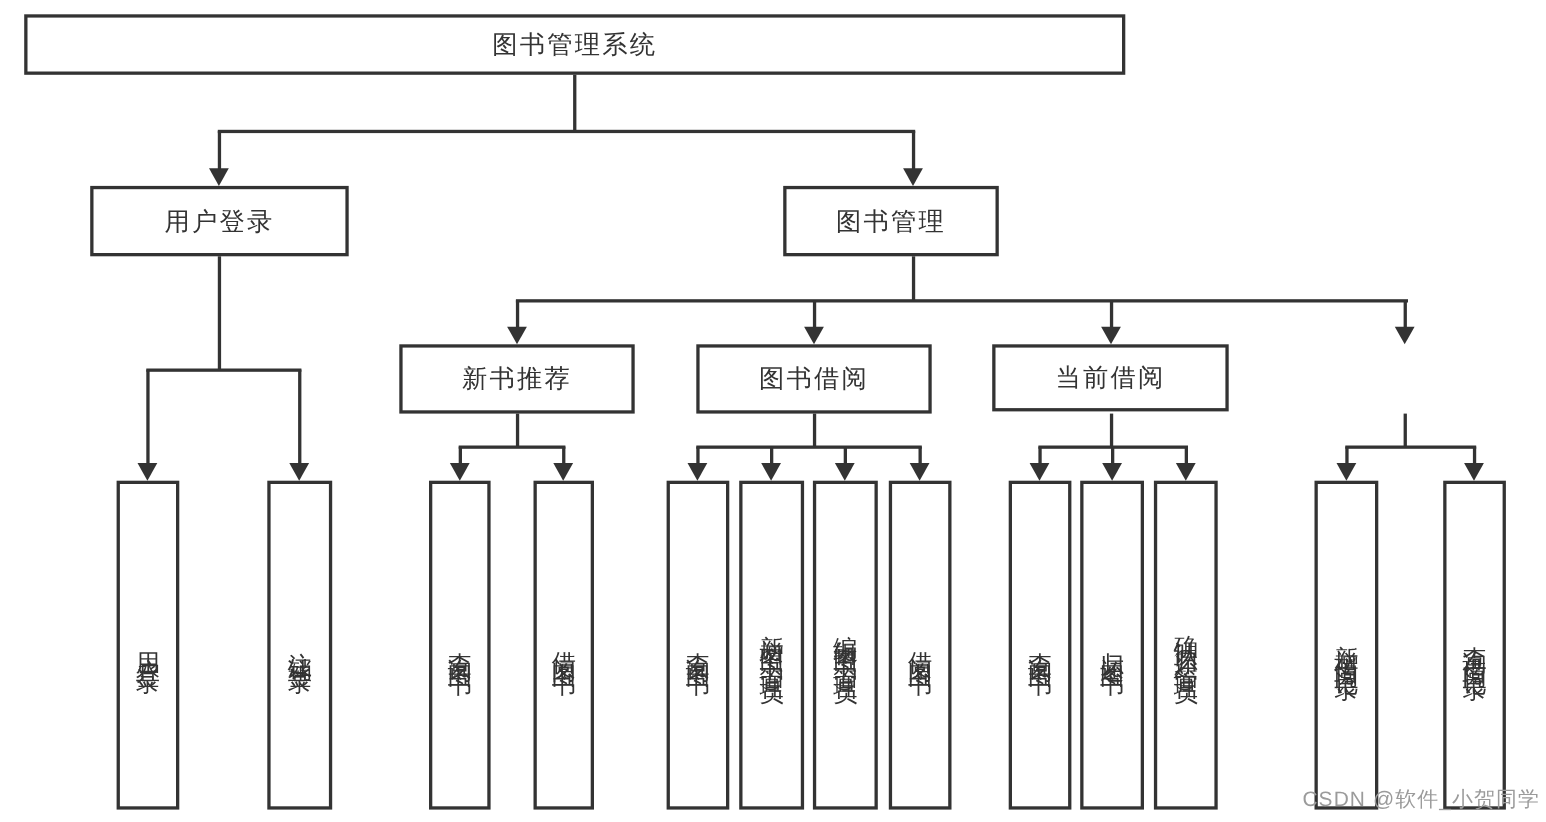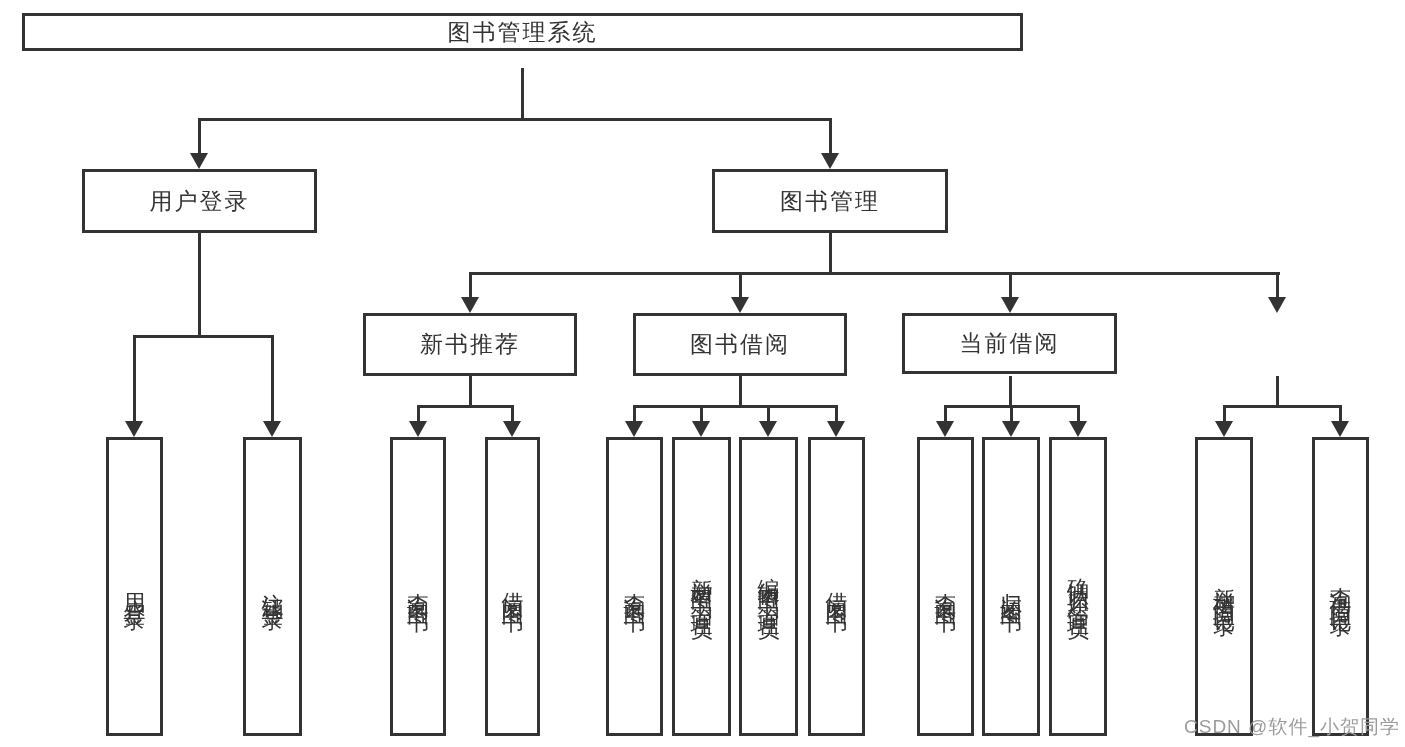--- a/index.html
+++ b/index.html
@@ -26,28 +26,28 @@
                 border-top:16px solid #333333;}
 
   .watermark{position:absolute;left:1184px;top:714px;font-size:19px;letter-spacing:1px;
              color:#9b9b9b;white-space:nowrap;}
 </style>
 </head>
 <body>
 
 <div class="canvas">
 
-  <div class="box" style="left:22px;top:13px;width:1001px;height:38px">
+  <div class="box" style="left:22px;top:13px;width:1001px;height:55px">
     <span class="lbl">图书管理系统</span>
   </div>
 
   <div class="box" style="left:82px;top:169px;width:235px;height:64px">
     <span class="lbl">用户登录</span>
   </div>
-  <div class="box" style="left:712px;top:169px;width:236px;height:64px">
+  <div class="box" style="left:712px;top:169px;width:196px;height:64px">
     <span class="lbl">图书管理</span>
   </div>
 
   <div class="box" style="left:363px;top:313px;width:214px;height:63px">
     <span class="lbl">新书推荐</span>
   </div>
   <div class="box" style="left:633px;top:313px;width:214px;height:63px">
     <span class="lbl">图书借阅</span>
   </div>
   <div class="box" style="left:902px;top:313px;width:215px;height:61px">

